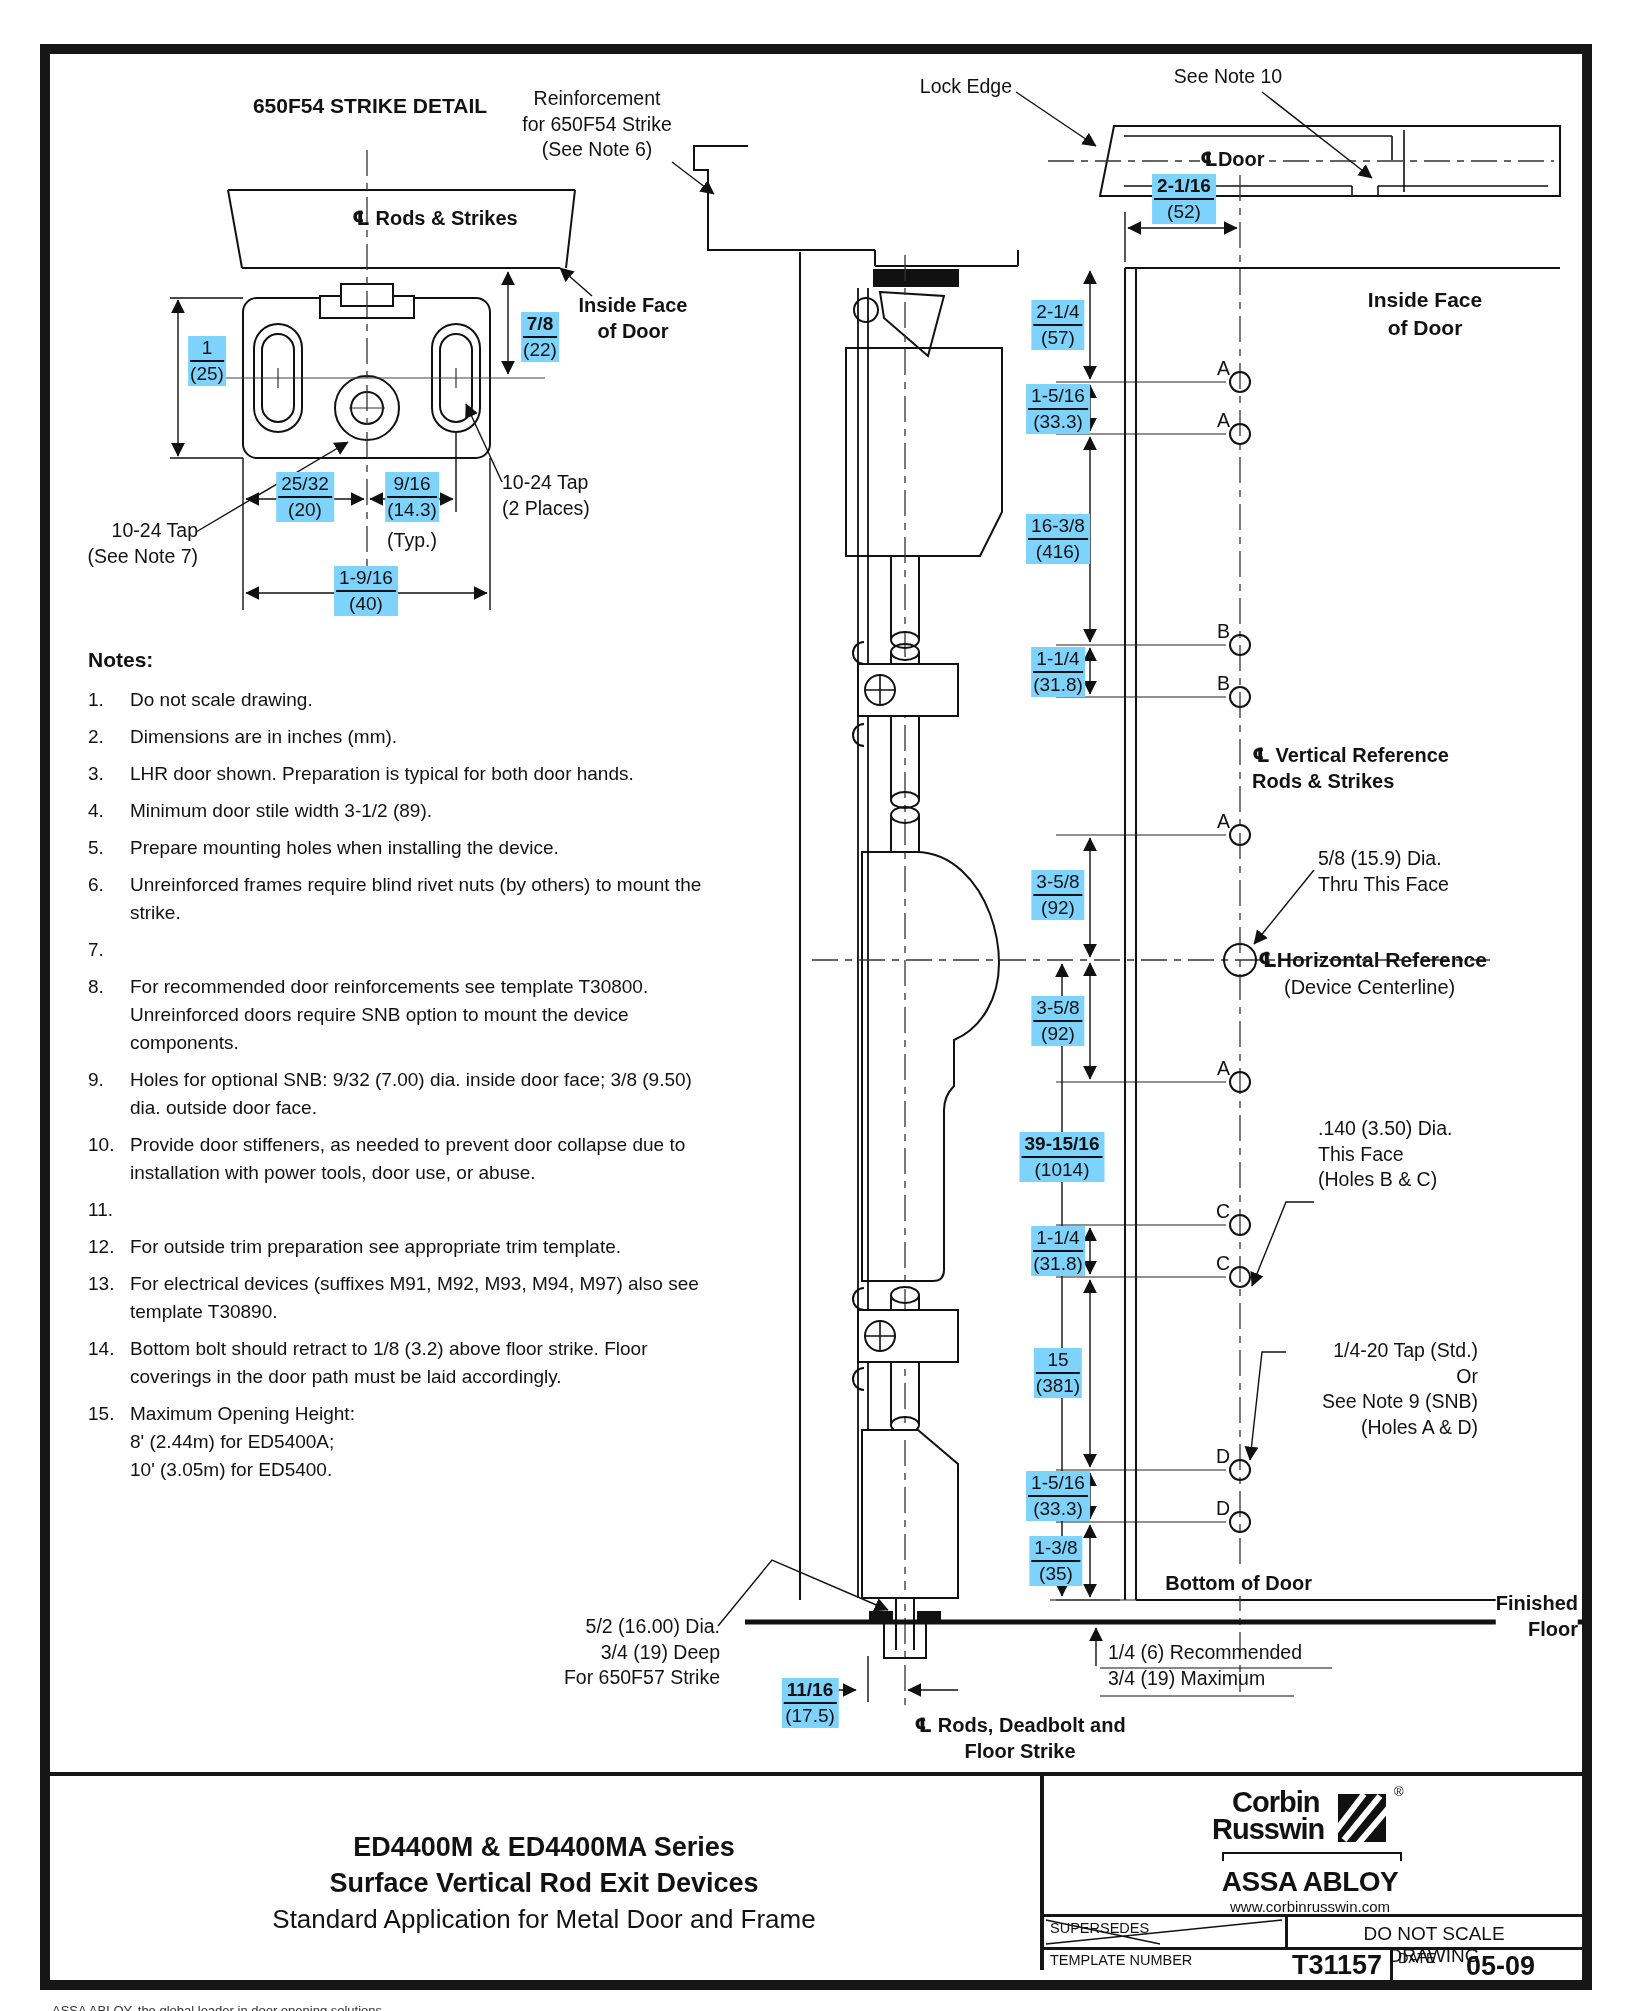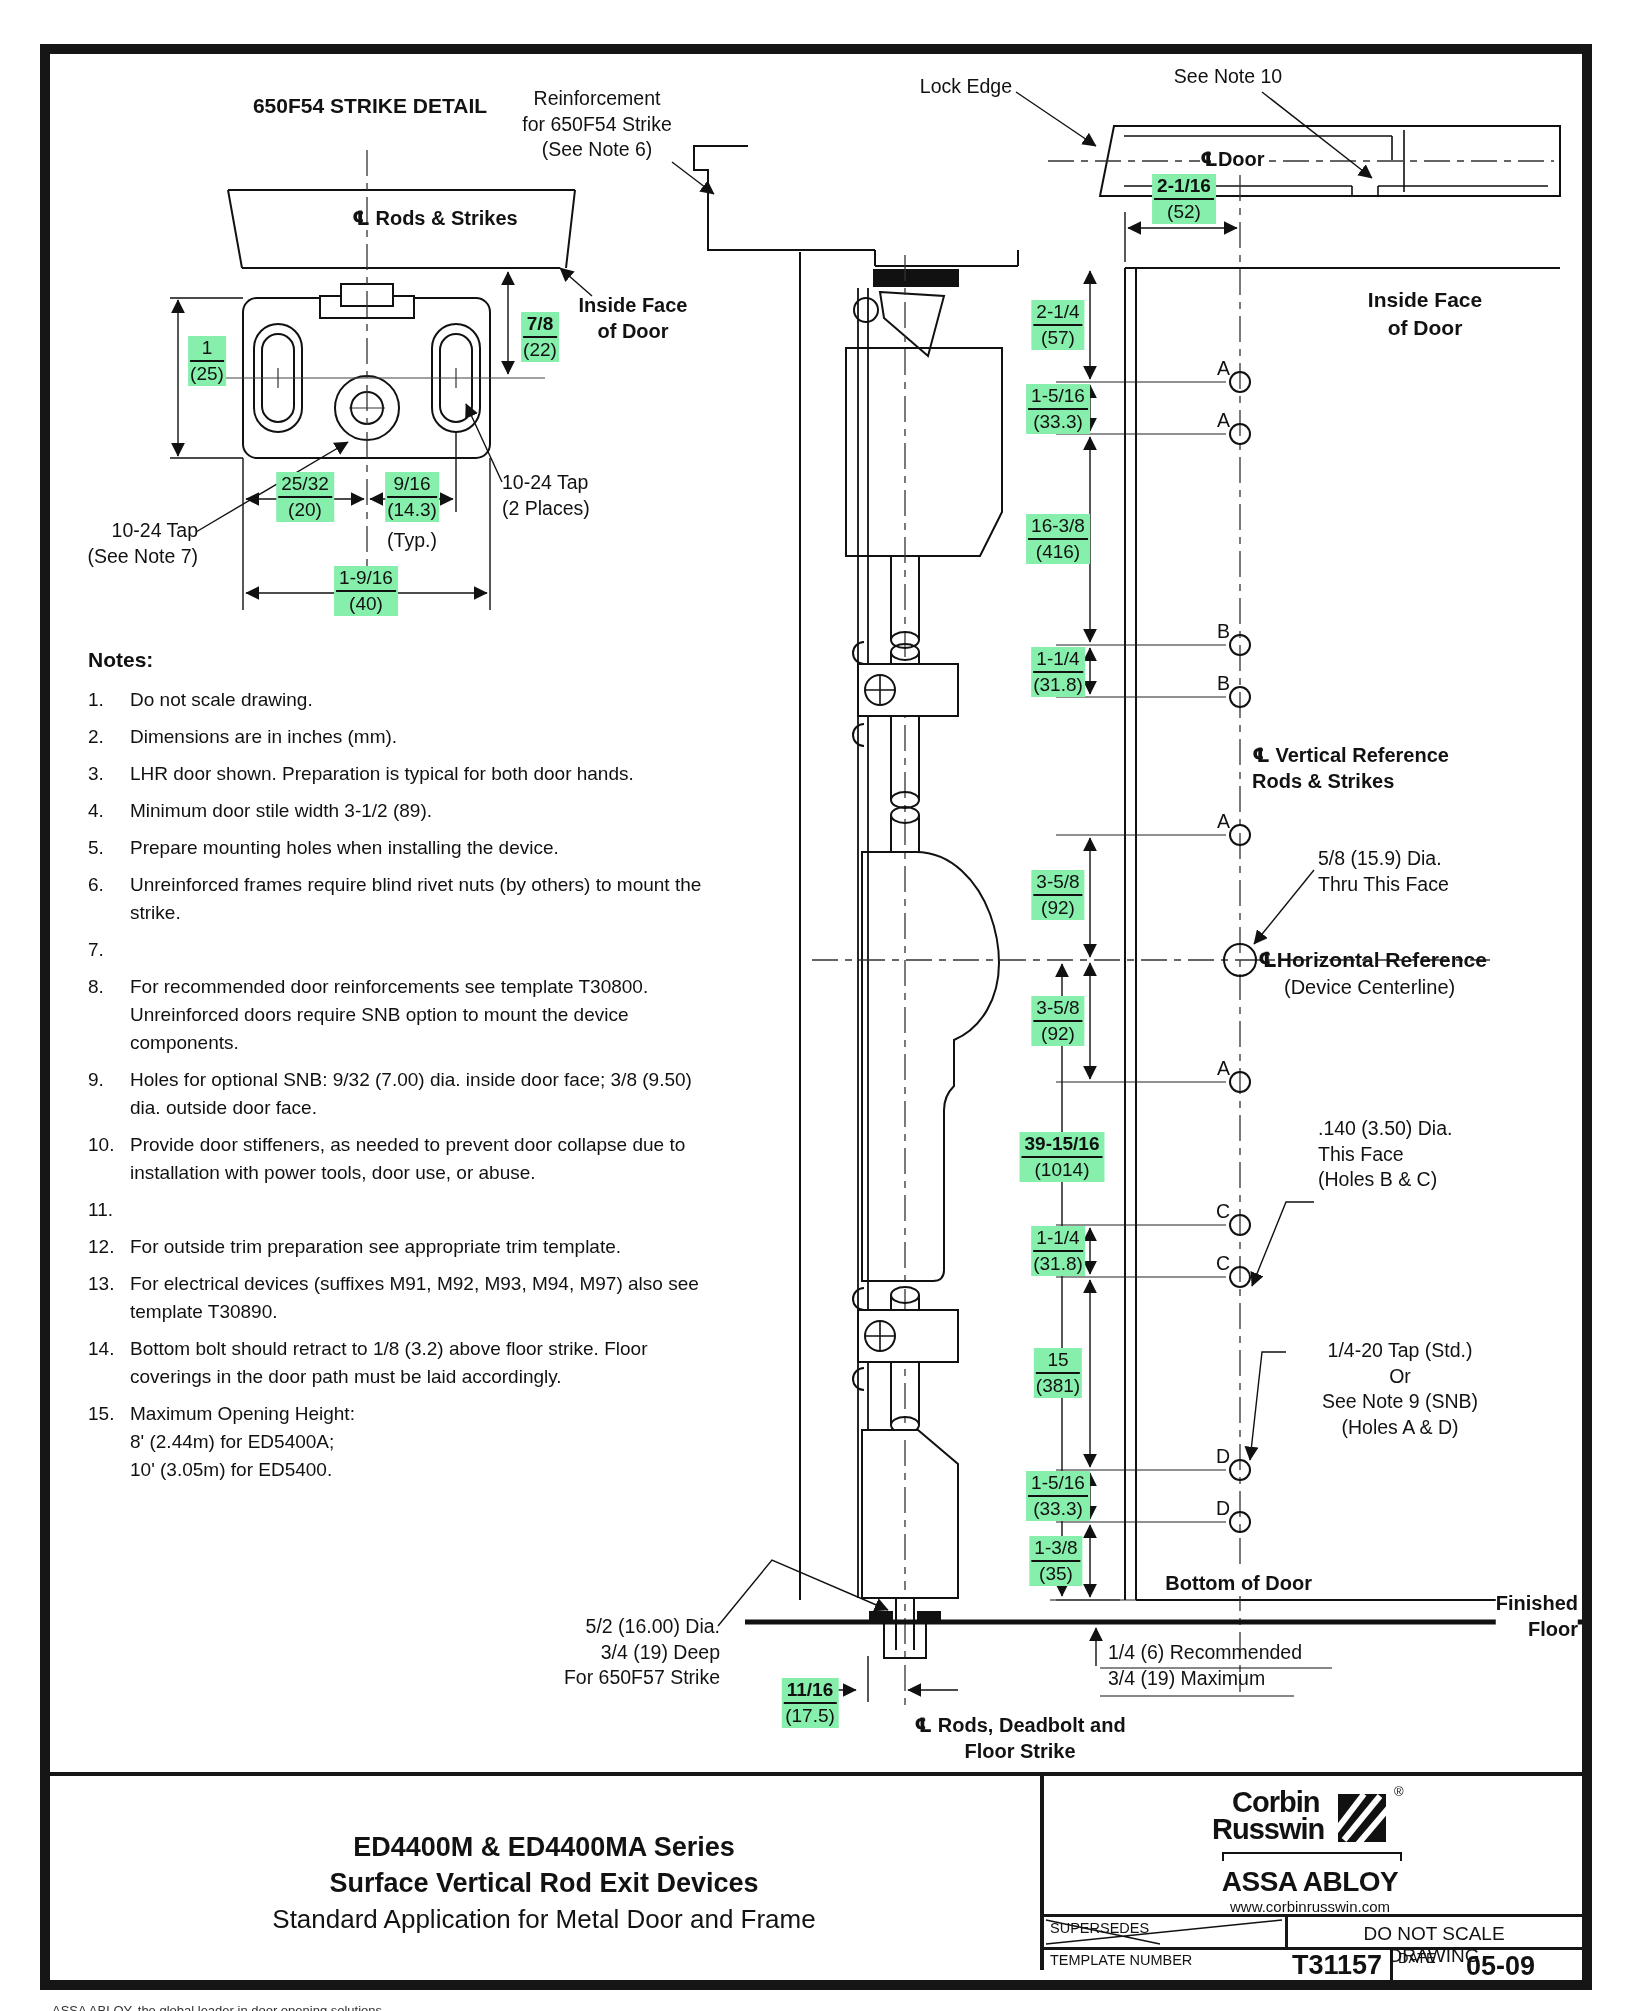--- a/index.html
+++ b/index.html
@@ -6,21 +6,21 @@
   #page{position:relative;width:1632px;height:2011px;background:#fff;overflow:hidden;
         font-family:"Liberation Sans","DejaVu Sans",sans-serif;color:#111;}
   #frame{position:absolute;left:40px;top:44px;width:1532px;height:1926px;border:10px solid #161616;}
   svg{position:absolute;left:0;top:0;}
   .t{position:absolute;white-space:pre-line;color:#121212;font-size:19.5px;line-height:1.32;}
   .b{font-weight:bold;}
   .c{transform:translateX(-50%);text-align:center;}
   .r{transform:translateX(-100%);text-align:right;}
   .bg{background:#fff;}
   .s20{font-size:20px;} .s21{font-size:21px;}
-  .dim{position:absolute;transform:translateX(-50%);text-align:center;background:#86efac;
+  .dim{position:absolute;transform:translateX(-50%);text-align:center;background:#7dd3fc;
        font-size:19px;line-height:1.25;padding:0 2px;}
   .dim .dt{display:block;border-bottom:2px solid #111;padding:0 3px;}
   .dim .db{display:block;}
   .dim.bold .dt{font-weight:bold;}
   
   #notes{position:absolute;left:88px;top:648px;width:648px;}
   #notes h3{margin:0 0 14px 0;font-size:21px;}
   .note{display:flex;margin-bottom:9px;font-size:19px;line-height:28px;}
   .note .n{flex:0 0 42px;}
   .note .x{flex:1;max-width:582px;white-space:pre-line;}
@@ -372,21 +372,21 @@
 
 <div class="t b s20" style="left:1252px;top:742px;">℄ Vertical Reference
 Rods &amp; Strikes</div>
 <div class="t" style="left:1318px;top:846px;">5/8 (15.9) Dia.
 Thru This Face</div>
 <div class="t b s21" style="left:1258px;top:946px;">℄Horizontal Reference</div>
 <div class="t s20" style="left:1284px;top:974px;">(Device Centerline)</div>
 <div class="t" style="left:1318px;top:1116px;">.140 (3.50) Dia.
 This Face
 (Holes B &amp; C)</div>
-<div class="t c" style="left:1400px;top:1338px;">1/4-20 Tap (Std.)
+<div class="t c" style="left:1400px;top:1338px;text-align:right;">1/4-20 Tap (Std.)
 Or
 See Note 9 (SNB)
 (Holes A &amp; D)</div>
 <div class="t b s20 r bg" style="left:1312px;top:1570px;">Bottom of Door</div>
 <div class="t b s20 r bg" style="left:1578px;top:1590px;">Finished Floor</div>
 <div class="t" style="left:1108px;top:1640px;">1/4 (6) Recommended
 3/4 (19) Maximum</div>
 
 <div class="tb-text b c" style="left:544px;top:1832px;font-size:27px;">ED4400M &amp; ED4400MA Series</div>
 <div class="tb-text b c" style="left:544px;top:1868px;font-size:27px;">Surface Vertical Rod Exit Devices</div>

